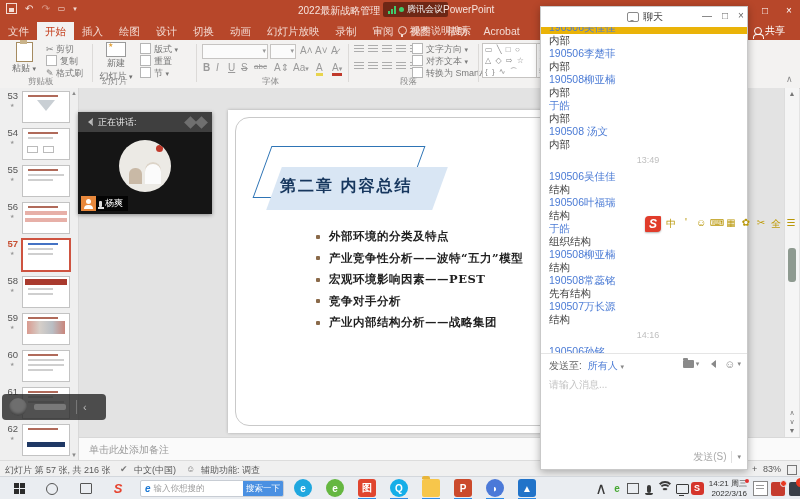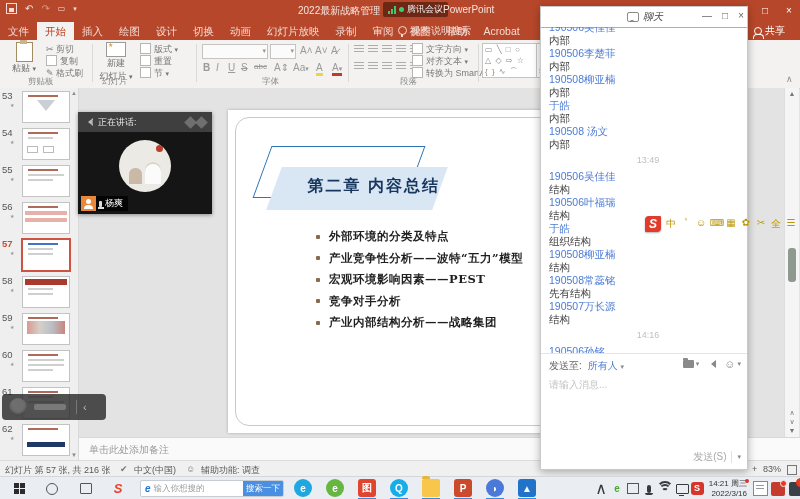--- a/index.html
+++ b/index.html
@@ -48,21 +48,21 @@
   .gly{position:absolute;color:#9a9a9a;font-size:10px;}
   .licon{display:inline-block;width:10px;height:9px;background:repeating-linear-gradient(#ADADAD 0 1px,transparent 1px 3px);margin-right:4px;vertical-align:-1px;}
   .shapebox{position:absolute;left:482px;top:3px;width:52px;height:33px;border:1px solid #C6C4C2;background:#fff;
             font-size:8px;color:#8a8a8a;line-height:11px;padding:0 2px;letter-spacing:1px;overflow:hidden;}
   .shsc{position:absolute;left:536px;top:3px;width:9px;height:33px;border:1px solid #C6C4C2;background:#FAFAFA;font-size:6px;color:#888;text-align:center;line-height:11px;}
   .rcol{position:absolute;left:786px;top:34px;font-size:9px;color:#8a8a8a;}
 
   
   .thumbs{position:absolute;left:0;top:88px;width:78px;height:372px;background:#EFEFEF;border-right:1px solid #D9D9D9;}
   .trow{position:relative;height:37px;}
-  .tnum{position:absolute;left:2px;top:2px;width:16px;font-size:9.5px;color:#555;}
+  .tnum{position:absolute;left:2px;top:2px;width:16px;text-align:right;font-size:9.5px;color:#555;}
   .tnum.sel{color:#C75033;font-weight:bold;}
   .tstar{position:absolute;left:10px;top:14px;font-size:5px;color:#9a9a9a;}
   .tbox{position:absolute;left:22px;top:3px;width:46px;height:30px;background:#fff;border:1px solid #C3C3C3;overflow:hidden;}
   .tbox.sel{border:2px solid #CE5340;left:21px;top:2px;}
   .dl{display:block;height:2px;background:#CFCFCF;margin:3px 5px 0;}
   .dl.s{width:55%;}
   .dl.t1{background:#B06A5A;width:65%;height:2px;}
   .tri{display:block;width:0;height:0;border-left:9px solid transparent;border-right:9px solid transparent;border-top:11px solid #C9CFD4;margin:3px auto 0;}
   .bx{display:inline-block;width:9px;height:5px;border:1px solid #bbb;margin:3px 1px 0 4px;}
   .rb{display:block;height:4px;background:#E7B0A8;margin:3px 2px 0;}
@@ -71,21 +71,21 @@
   .im{display:block;height:13px;margin:2px 4px 0;background:linear-gradient(90deg,#D99A8F,#D6CFC9,#B9BEC4,#C9857B);}
   .tscroll{position:absolute;right:1px;top:2px;font-size:6px;color:#8a8a8a;}
   .tscroll2{position:absolute;right:1px;bottom:2px;font-size:6px;color:#8a8a8a;}
 
   
   .canvas{position:absolute;left:79px;top:88px;width:705px;height:349px;background:#E3E3E3;}
   .slide{position:absolute;left:149px;top:22px;width:514px;height:323px;background:#fff;box-shadow:0 0 3px rgba(0,0,0,.25);}
   .frame{position:absolute;left:7px;top:7px;right:7px;bottom:7px;border:1px solid #C9C9C9;border-radius:14px;}
   .paraBack{position:absolute;left:34px;top:36px;width:152px;height:50px;border:1.5px solid #2E74B5;background:#fff;transform:skewX(-20deg);}
   .paraFront{position:absolute;left:46px;top:57px;width:166px;height:43px;background:#D9E6F4;transform:skewX(-20deg);}
-  .slideTitle{position:absolute;left:52px;top:66px;width:160px;text-align:right;font-size:16px;font-weight:bold;color:#17375E;letter-spacing:2px;}
+  .slideTitle{position:absolute;left:52px;top:66px;width:160px;text-align:left;font-size:16px;font-weight:bold;color:#17375E;letter-spacing:2px;}
   .bullets{position:absolute;left:88px;top:116px;margin:0;padding:0;list-style:none;}
   .bullets li{height:21.5px;display:flex;align-items:center;font-family:"DejaVu Serif","Liberation Serif",serif;font-weight:bold;font-size:11.5px;color:#1f1f1f;letter-spacing:0.5px;}
   .bdot{width:4px;height:4px;background:#8A6A4A;border-radius:1px;margin-right:9px;flex:none;}
   .vscroll{position:absolute;left:705px;top:0;width:14px;height:349px;background:#F5F5F5;border-left:1px solid #DDD;}
   .vscroll .up{position:absolute;top:2px;left:0;width:14px;text-align:center;font-size:7px;color:#777;}
   .vthumb{position:absolute;left:3px;top:160px;width:8px;height:34px;background:#8E9A90;border-radius:3px;}
   .vnav{position:absolute;left:0;bottom:2px;width:14px;text-align:center;font-size:7px;color:#777;line-height:9px;}
 
   
   .notes{position:absolute;left:79px;top:437px;width:721px;height:23px;background:#FAFAFA;border-top:1px solid #D8D8D8;}
@@ -112,21 +112,21 @@
 
   
   .toast{position:absolute;left:2px;top:394px;width:104px;height:26px;z-index:6;background:rgba(38,38,38,.8);border-radius:4px;display:flex;align-items:center;}
   .tcirc{width:18px;height:18px;border-radius:50%;background:#6E6E6E;margin-left:7px;box-shadow:inset 0 -2px 3px rgba(0,0,0,.4);}
   .tsm{width:32px;height:6px;background:#9a9a9a;opacity:.55;border-radius:2px;margin-left:7px;}
   .tdv{width:1px;height:14px;background:#777;margin-left:10px;}
   .tch{color:#BBB;font-size:11px;margin-left:6px;}
 
   
   .chat{position:absolute;left:540px;top:6px;width:208px;height:464px;z-index:10;background:#fff;border:1px solid #C9C9C9;box-shadow:0 2px 8px rgba(0,0,0,.3);box-sizing:border-box;}
-  .chead{position:relative;height:20px;border-bottom:1px solid #eab308;font-style:italic;}
+  .chead{position:relative;height:20px;border-bottom:7px solid #eab308;}
   .ctitle{position:absolute;left:86px;top:3px;font-size:10px;color:#444;display:flex;gap:4px;align-items:center;}
   .cbub{width:10px;height:8px;border:1px solid #8a8a8a;border-radius:2px;position:relative;}
   .cbub::after{content:"";position:absolute;left:2px;bottom:-3px;width:0;height:0;border:2px solid transparent;border-top-color:#8a8a8a;}
   .cwb{position:absolute;top:3px;font-size:10px;color:#666;width:16px;text-align:center;}
   .msgs{position:absolute;left:0;top:20px;width:206px;height:326px;overflow:hidden;padding-left:8px;box-sizing:border-box;}
   .cm{height:13px;line-height:13px;font-size:10.5px;white-space:nowrap;}
   .cm.name{color:#4B7BD5;}
   .cm.msg{color:#404040;}
   .cm.time{color:#BFBFBF;font-size:9px;text-align:center;margin:3px 0;}
   .msgs .cm:first-child{margin-top:-6px;}

